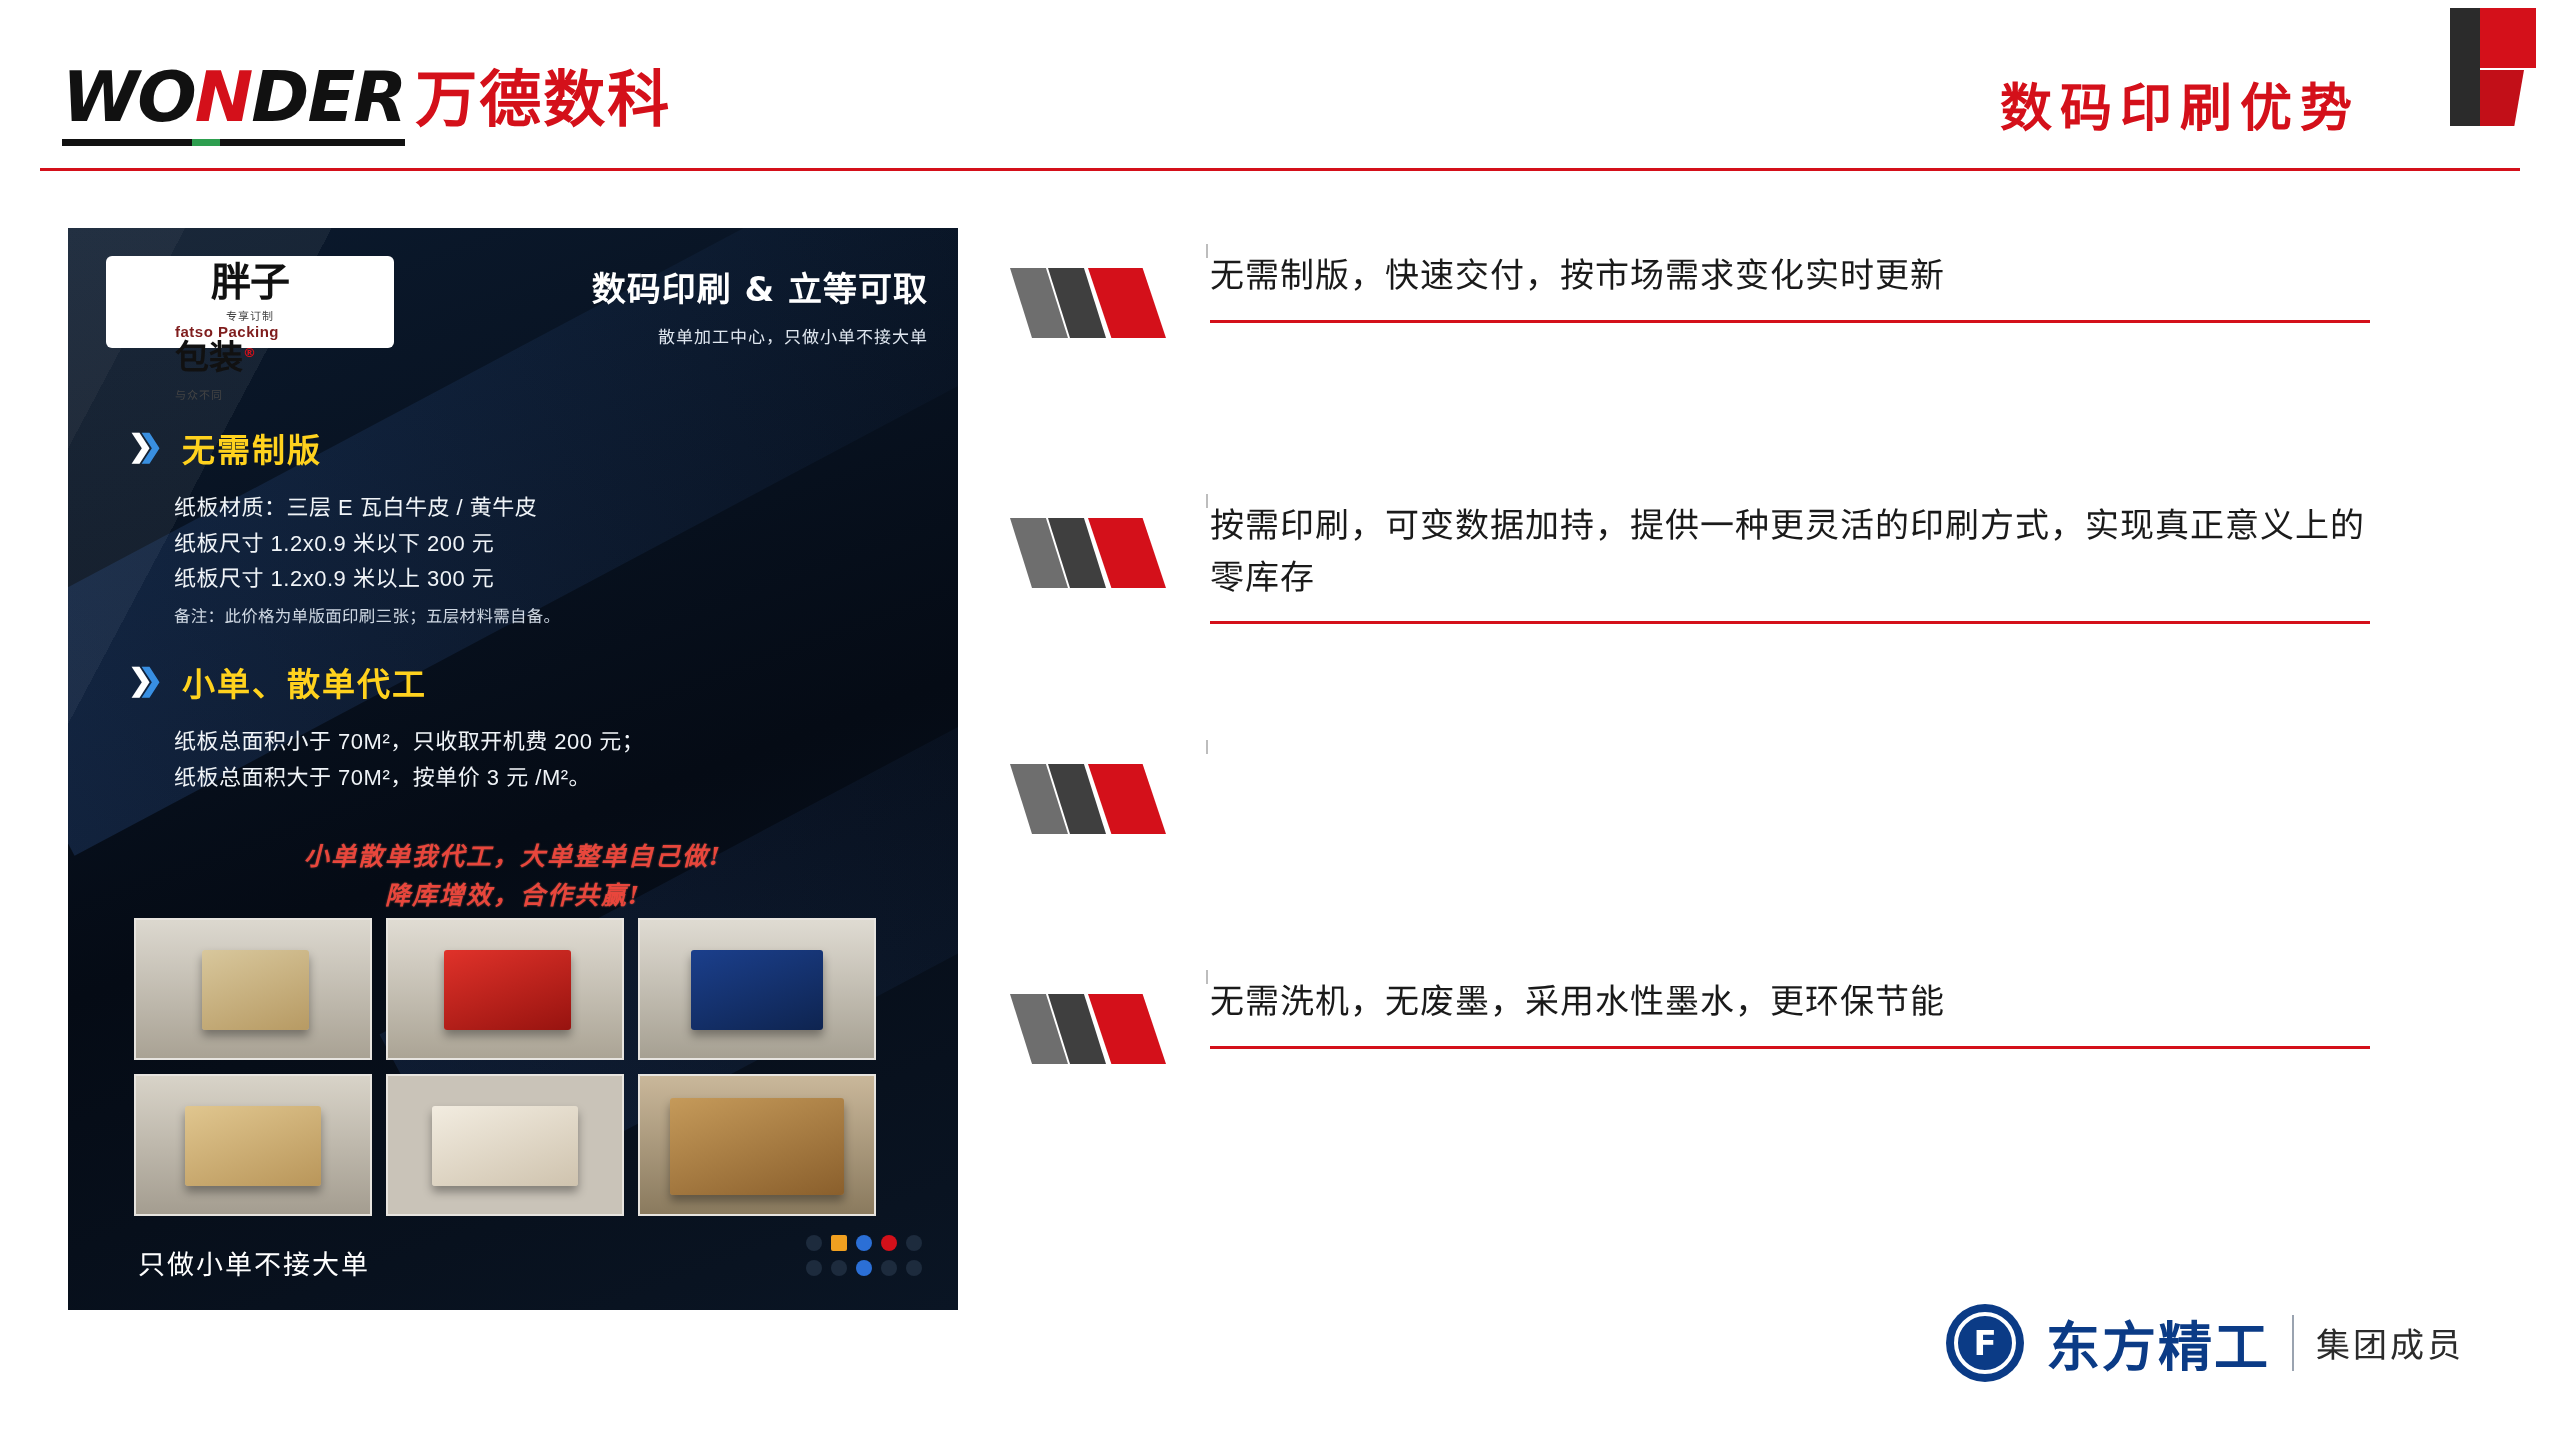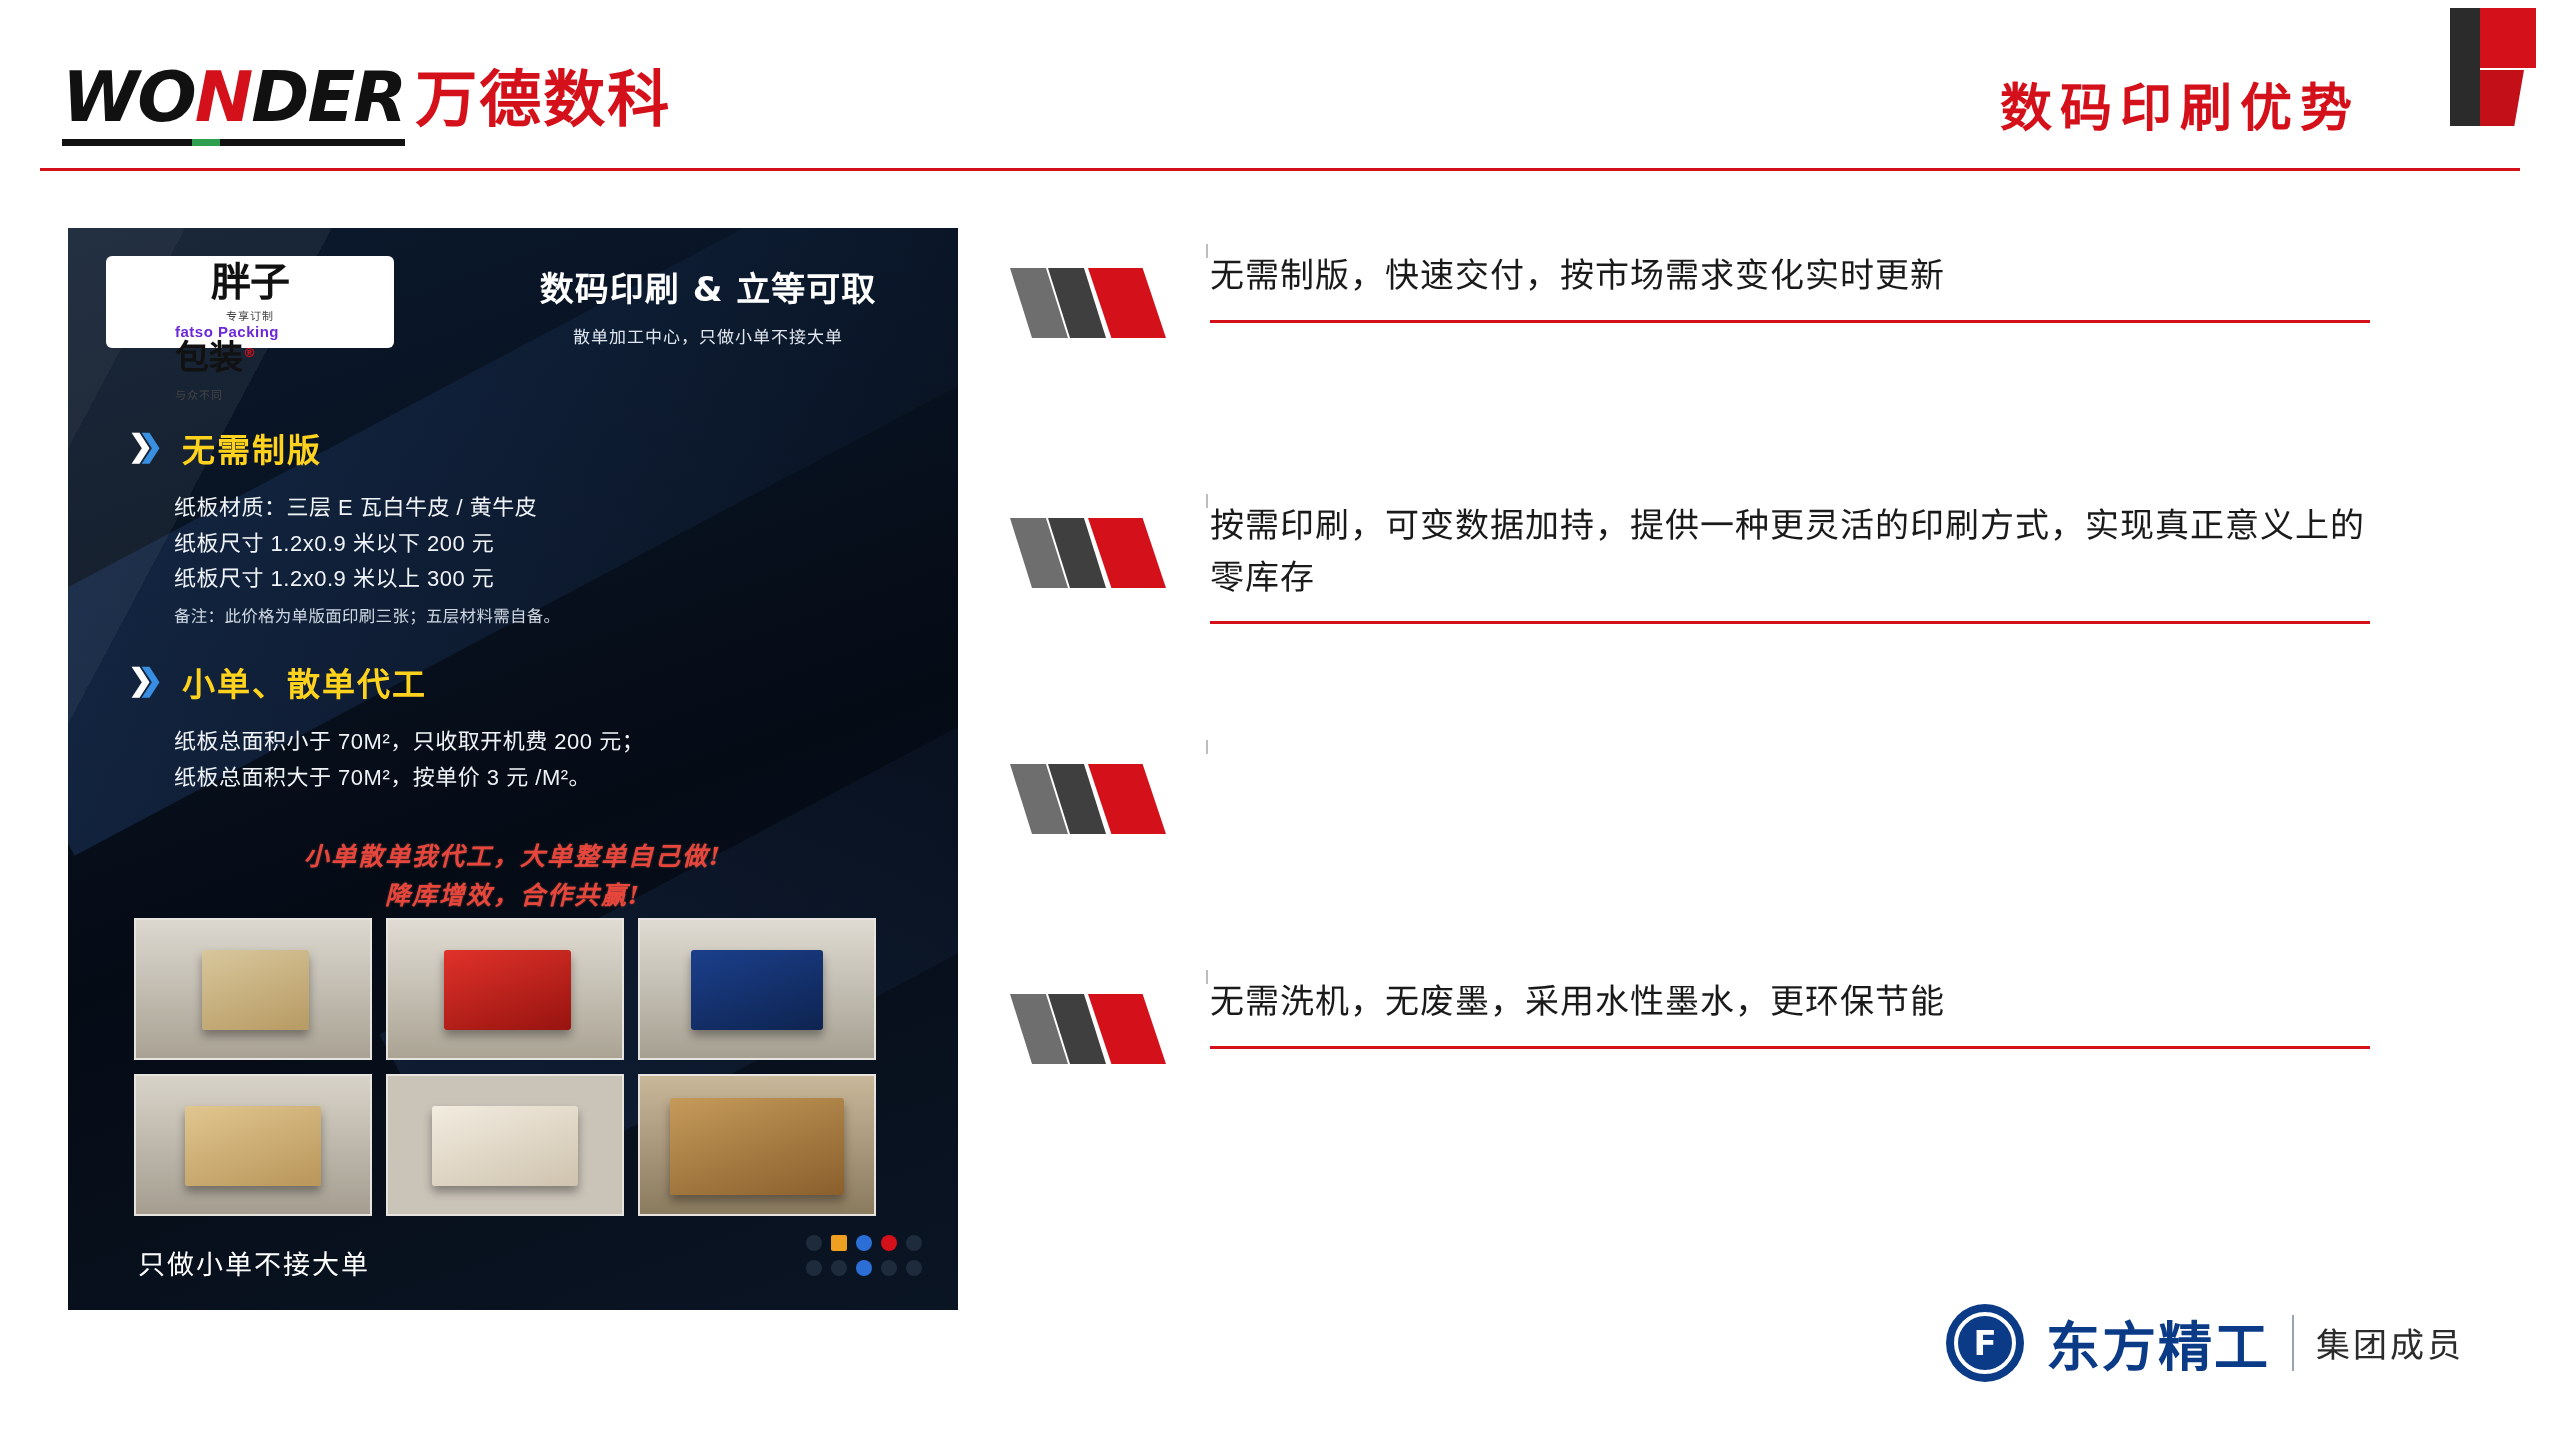--- a/index.html
+++ b/index.html
@@ -166,41 +166,41 @@
     letter-spacing: -1px;
   }
   .pl-sub {
     font-size: 11px;
     color: #444444;
     margin-top: 5px;
     letter-spacing: 1px;
   }
   .pl-right { display:flex; flex-direction:column; width: 150px; }
   .pl-en {
-    font-size: 15px; color: #6d28d9; font-weight:700;
+    font-size: 15px; color: #7f1d1d; font-weight:700;
     font-family:"Liberation Sans", sans-serif;
     letter-spacing: .5px;
   }
   .pl-cn {
     font-family:"DejaVu Sans", sans-serif;
     font-weight: 900;
     font-size: 34px;
     color: #111111;
     line-height: 1.05;
   }
   .pl-cn sup { font-size: 13px; color:#d4101a; }
   .pl-note {
     font-size: 11px; color:#444444; margin-top: 10px; letter-spacing:1px;
   }
 
   .poster-head {
     position: absolute;
     left: 420px; top: 34px;
     width: 440px;
-    text-align: center;
+    text-align: right;
     z-index: 3;
   }
   .poster-head-main {
     font-family:"DejaVu Sans", sans-serif;
     font-weight: 700;
     font-size: 34px;
     color: #ffffff;
     letter-spacing: 1px;
     white-space: nowrap;
   }

